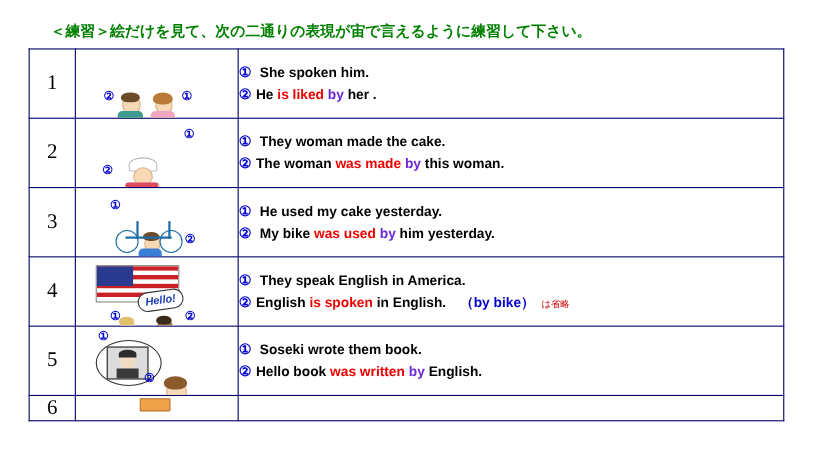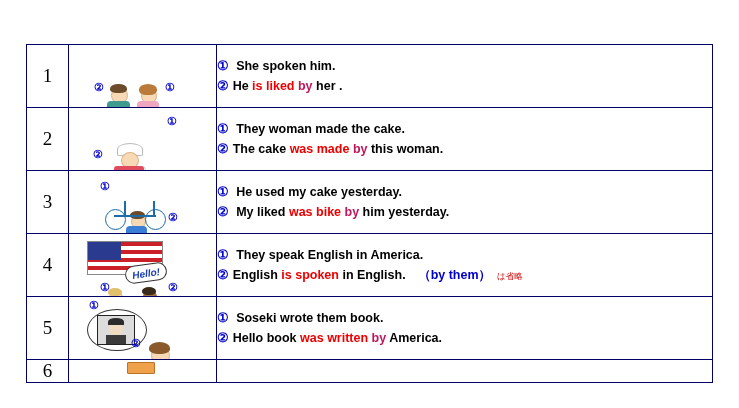--- a/index.html
+++ b/index.html
@@ -65,21 +65,21 @@
     color: #000000;
   }
   .line { white-space: nowrap; }
   .circnum {
     color: #0000cc;
     font-weight: bold;
     font-size: 13px;
     margin-right: 4px;
   }
   .hl { color: #ee0000; }
-  .by { color: #be185d; }
+  .by { color: #6d28d9; }
   .note {
     color: #cc0000;
     font-size: 8.5px;
     font-weight: normal;
     margin-left: 6px;
   }
   .blueparen { color: #0000cc; }
 
   
   .mark {
@@ -169,20 +169,21 @@
     background: #ffffff;
     border: 1px solid #bbb;
     border-radius: 50% 50% 10% 10%;
   }
 </style>
 </head>
 <body>
 
 <div class="page">
 
+  <div class="instruction">＜練習＞絵だけを見て、次の二通りの表現が宙で言えるように練習して下さい。</div>
 
   <table class="table">
     <colgroup>
       <col class="col-num">
         <col class="col-pic">
         <col class="col-txt">
     </colgroup>
     <tbody>
 
       <tr>
@@ -226,21 +227,21 @@
 
           </div>
           <span class="mark" style="left:98px;top:7px;">①</span>
           <span class="mark" style="left:24px;top:40px;">②</span>
         </td>
         <td class="txtcell">
           <div class="line">
             <span class="circnum">①</span><span> They woman made the cake.</span>
           </div>
           <div class="line">
-            <span class="circnum">②</span><span>The cake </span><span class="hl">was made</span><span> </span><span class="by">by</span><span> this woman.</span>
+            <span class="circnum">②</span><span>The woman </span><span class="hl">was made</span><span> </span><span class="by">by</span><span> this woman.</span>
           </div>
         </td>
       </tr>
 
       <tr>
         <td class="rownum">3</td>
         <td class="piccell">
           <div class="fig">
             <div class="head" style="left:62px;top:12px;width:13px;height:13px;"></div>
             <div class="hair" style="left:61px;top:9px;width:15px;height:8px;background:#6b4b2a;"></div>
@@ -253,21 +254,21 @@
           <div class="barline" style="left:55px;top:30px;width:2px;height:16px;"></div>
           <div class="barline" style="left:84px;top:30px;width:2px;height:16px;"></div>
           <span class="mark" style="left:31px;top:9px;">①</span>
           <span class="mark" style="left:99px;top:40px;">②</span>
         </td>
         <td class="txtcell">
           <div class="line">
             <span class="circnum">①</span><span> He used my cake yesterday.</span>
           </div>
           <div class="line">
-            <span class="circnum">②</span><span> My liked </span><span class="hl">was bike</span><span> </span><span class="by">by</span><span> him yesterday.</span>
+            <span class="circnum">②</span><span> My bike </span><span class="hl">was used</span><span> </span><span class="by">by</span><span> him yesterday.</span>
           </div>
         </td>
       </tr>
 
       <tr>
         <td class="rownum">4</td>
         <td class="piccell">
           <div class="flag" style="left:18px;top:7px;width:74px;height:32px;">
             <div class="stripe" style="top:0;height:4px;"></div>
             <div class="stripe" style="top:8px;height:4px;"></div>
@@ -289,21 +290,21 @@
             <span>Hello!</span>
           </div>
           <span class="mark" style="left:31px;top:47px;">①</span>
           <span class="mark" style="left:99px;top:47px;">②</span>
         </td>
         <td class="txtcell">
           <div class="line">
             <span class="circnum">①</span><span> They speak English in America.</span>
           </div>
           <div class="line">
-            <span class="circnum">②</span><span>English </span><span class="hl">is spoken</span><span> in English.　</span><span class="blueparen">（by</span><span class="blueparen"> them）</span><span class="note">は省略</span>
+            <span class="circnum">②</span><span>English </span><span class="hl">is spoken</span><span> in English.　</span><span class="blueparen">（by</span><span class="blueparen"> bike）</span><span class="note">は省略</span>
           </div>
         </td>
       </tr>
 
       <tr>
         <td class="rownum">5</td>
         <td class="piccell">
           <div class="ovalbubble" style="left:18px;top:12px;width:58px;height:40px;"></div>
           <div class="photo" style="left:28px;top:18px;width:36px;height:28px;">
             <div style="position:absolute;left:11px;top:4px;width:14px;height:16px;background:#f0dcc2;border-radius:50% 50% 45% 45%;"></div>
@@ -316,21 +317,21 @@
 
           </div>
           <span class="mark" style="left:20px;top:2px;">①</span>
           <span class="mark" style="left:62px;top:40px;">②</span>
         </td>
         <td class="txtcell">
           <div class="line">
             <span class="circnum">①</span><span> Soseki wrote them book.</span>
           </div>
           <div class="line">
-            <span class="circnum">②</span><span>Hello book </span><span class="hl">was written</span><span> </span><span class="by">by</span><span> America.</span>
+            <span class="circnum">②</span><span>Hello book </span><span class="hl">was written</span><span> </span><span class="by">by</span><span> English.</span>
           </div>
         </td>
       </tr>
 
       <tr>
         <td class="rownum" style="height:12px;">6</td>
         <td class="piccell" style="height:12px;">
           <div class="book" style="left:58px;top:2px;width:26px;height:10px;"></div>
         </td>
         <td class="txtcell" style="height:12px;"></td>

